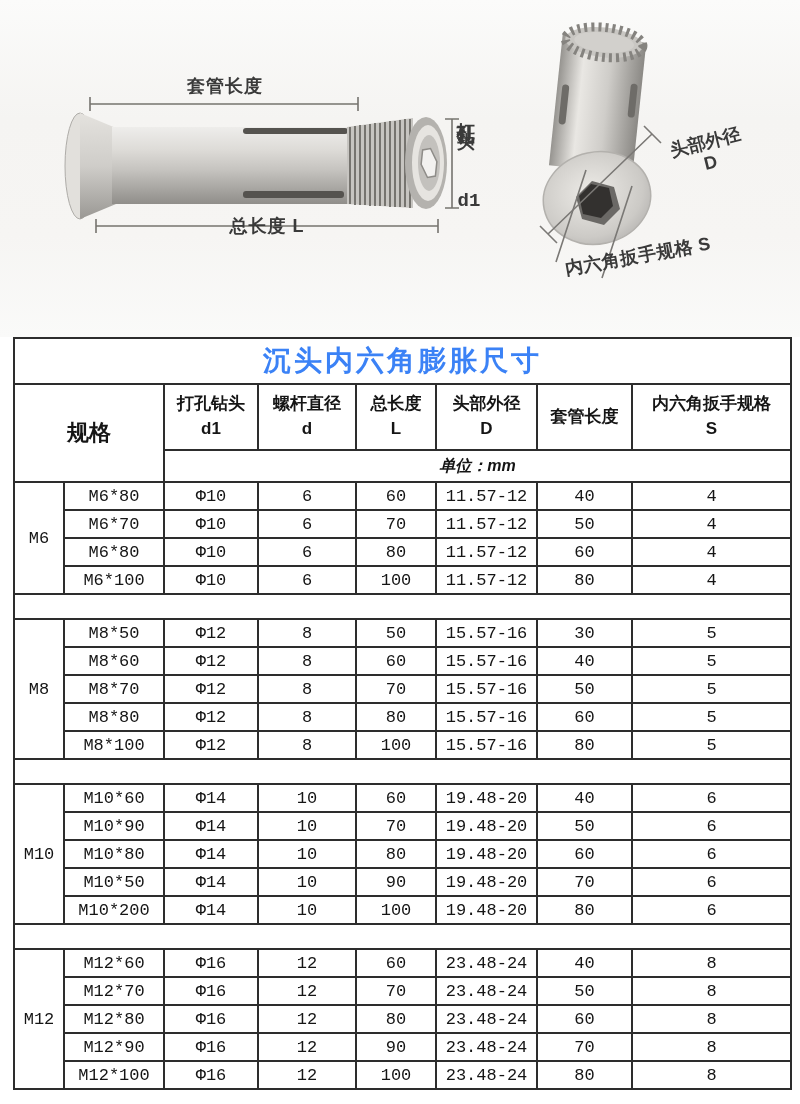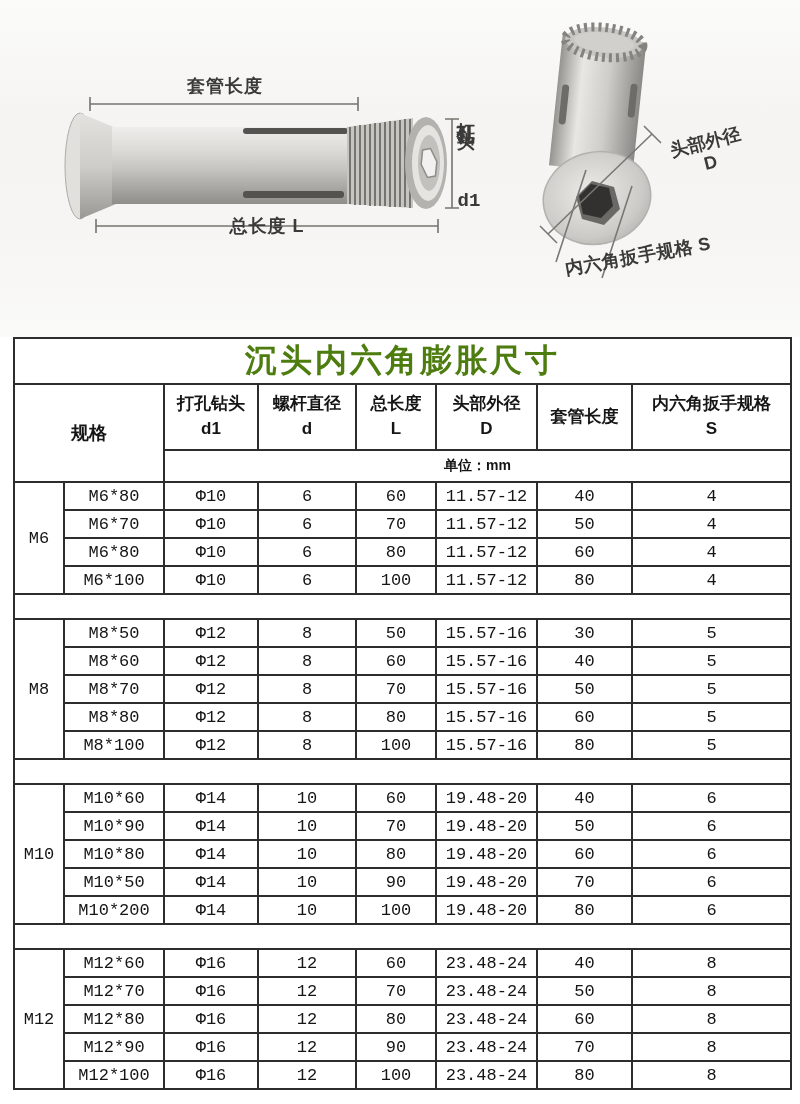--- a/index.html
+++ b/index.html
@@ -37,25 +37,25 @@
   .spec-table{
     position:absolute;left:13px;top:337px;
     width:779px;border-collapse:collapse;table-layout:fixed;
     color:#151515;
   }
   .spec-table td,.spec-table th{
     border:2px solid #2d2d2d;padding:0;text-align:center;vertical-align:middle;
     background:#ffffff;overflow:hidden;
   }
   .title-cell{
-    height:44px;font-size:32px;font-weight:bold;letter-spacing:3px;color:#4d7c0f;
+    height:44px;font-size:28px;font-weight:bold;letter-spacing:3px;color:#3b82f6;
   }
   .hdr-cell{height:64px;font-size:17px;font-weight:bold;line-height:1.45;}
-  .hdr-spec{background:#e6e6e6;font-size:18px;font-weight:bold;}
-  .unit-cell{height:30px;font-size:14px;font-weight:bold;}
+  .hdr-spec{background:#e6e6e6;font-size:22px;font-weight:bold;}
+  .unit-cell{height:30px;font-size:16px;font-weight:bold;font-style:italic;}
   .data-row td{height:26px;font-family:"Liberation Mono",monospace;font-size:17px;}
   .group-cell{font-family:"Liberation Mono",monospace;font-size:17px;margin-left:15px;}
   .sep-row td{height:23px;}
 </style>
 </head>
 <body>
 
 <div class="photo-section">
   <svg class="photo-svg" width="800" height="337" viewBox="0 0 800 337">
     <defs>

